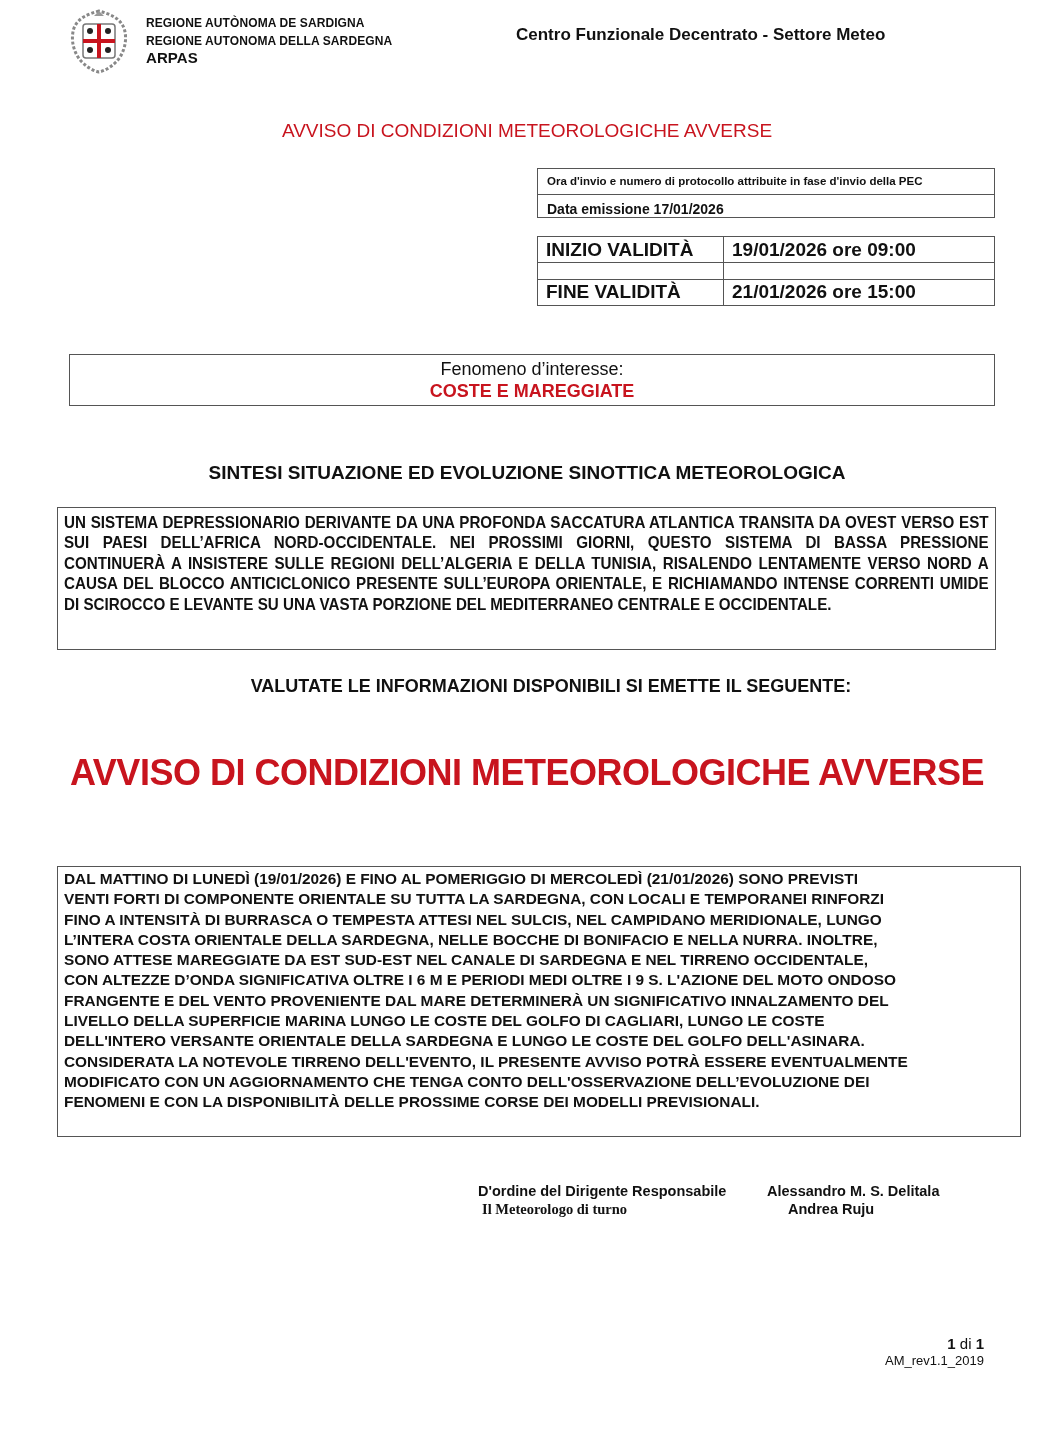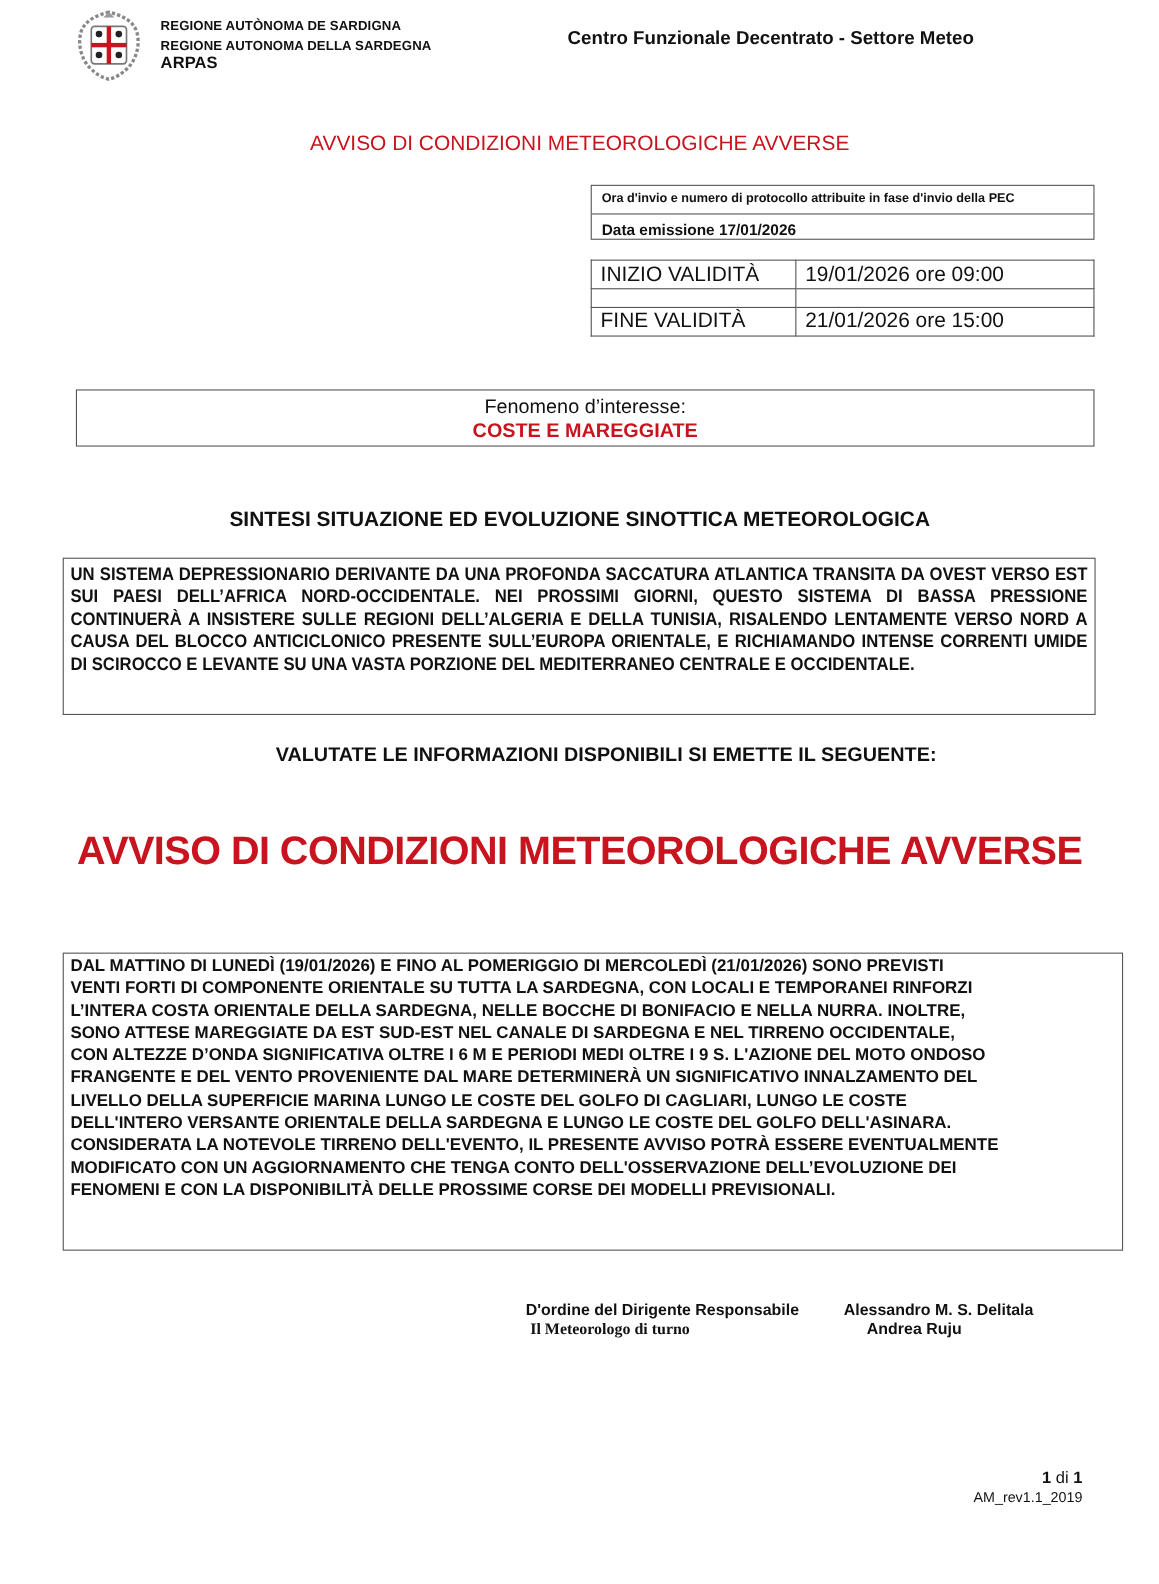--- a/index.html
+++ b/index.html
@@ -19,21 +19,21 @@
 
     #title-top { left: 0; width: 1054px; top: 120px; text-align: center; font-size: 19px; color: #c8141e; }
 
     
     .box { border: 1.3px solid #555; box-sizing: border-box; }
     #pec-box { left: 537px; top: 168px; width: 458px; height: 50px; }
     #pec-box .row1 { position: absolute; left: 0; top: 0; width: 100%; height: 26px; border-bottom: 1.3px solid #555; box-sizing: border-box; font-size: 11.5px; font-weight: bold; padding: 6px 0 0 9px; }
     #pec-box .row2 { position: absolute; left: 0; top: 26px; width: 100%; height: 24px; font-size: 14px; font-weight: bold; padding: 6px 0 0 9px; box-sizing: border-box; }
 
     #val-table { left: 537px; top: 236px; width: 458px; height: 70px; border-collapse: collapse; }
-    #val-table td { border: 1.3px solid #555; font-weight: normal; font-size: 19px; padding: 0 0 0 8px; white-space: nowrap; }
+    #val-table td { border: 1.3px solid #555; font-weight: bold; font-size: 19px; padding: 0 0 0 8px; white-space: nowrap; }
     #val-table td.c1 { width: 177px; }
     #val-table tr.r1 td, #val-table tr.r3 td { height: 25px; }
     #val-table tr.r2 td { height: 15px; }
 
     
     #fen-box { left: 69px; top: 354px; width: 926px; height: 52px; }
     #fen-label { left: 0; width: 100%; top: 4px; text-align: center; font-size: 18px; }
     #fen-value { left: 0; width: 100%; top: 26px; text-align: center; font-size: 18px; font-weight: bold; color: #c8141e; }
 
     #sintesi-title { left: 0; width: 1054px; top: 462px; text-align: center; font-size: 19px; font-weight: bold; }
@@ -116,20 +116,21 @@
 </div>
 
 <div id="valutate" class="abs">VALUTATE LE INFORMAZIONI DISPONIBILI SI EMETTE IL SEGUENTE:</div>
 
 <div id="title-big" class="abs">AVVISO DI CONDIZIONI METEOROLOGICHE AVVERSE</div>
 
 <div id="avviso-box" class="abs box">
   <div id="avviso-text">
     <div>DAL MATTINO DI LUNEDÌ (19/01/2026) E FINO AL POMERIGGIO DI MERCOLEDÌ (21/01/2026) SONO PREVISTI</div>
     <div>VENTI FORTI DI COMPONENTE ORIENTALE SU TUTTA LA SARDEGNA, CON LOCALI E TEMPORANEI RINFORZI</div>
+    <div>FINO A INTENSITÀ DI BURRASCA O TEMPESTA ATTESI NEL SULCIS, NEL CAMPIDANO MERIDIONALE, LUNGO</div>
     <div>L’INTERA COSTA ORIENTALE DELLA SARDEGNA, NELLE BOCCHE DI BONIFACIO E NELLA NURRA. INOLTRE,</div>
     <div>SONO ATTESE MAREGGIATE DA EST SUD-EST NEL CANALE DI SARDEGNA E NEL TIRRENO OCCIDENTALE,</div>
     <div>CON ALTEZZE D’ONDA SIGNIFICATIVA OLTRE I 6 M E PERIODI MEDI OLTRE I 9 S. L'AZIONE DEL MOTO ONDOSO</div>
     <div>FRANGENTE E DEL VENTO PROVENIENTE DAL MARE DETERMINERÀ UN SIGNIFICATIVO INNALZAMENTO DEL</div>
     <div>LIVELLO DELLA SUPERFICIE MARINA LUNGO LE COSTE DEL GOLFO DI CAGLIARI, LUNGO LE COSTE</div>
     <div>DELL'INTERO VERSANTE ORIENTALE DELLA SARDEGNA E LUNGO LE COSTE DEL GOLFO DELL'ASINARA.</div>
     <div>CONSIDERATA LA NOTEVOLE TIRRENO DELL'EVENTO, IL PRESENTE AVVISO POTRÀ ESSERE EVENTUALMENTE</div>
     <div>MODIFICATO CON UN AGGIORNAMENTO CHE TENGA CONTO DELL'OSSERVAZIONE DELL’EVOLUZIONE DEI</div>
     <div>FENOMENI E CON LA DISPONIBILITÀ DELLE PROSSIME CORSE DEI MODELLI PREVISIONALI.</div>
   </div>

